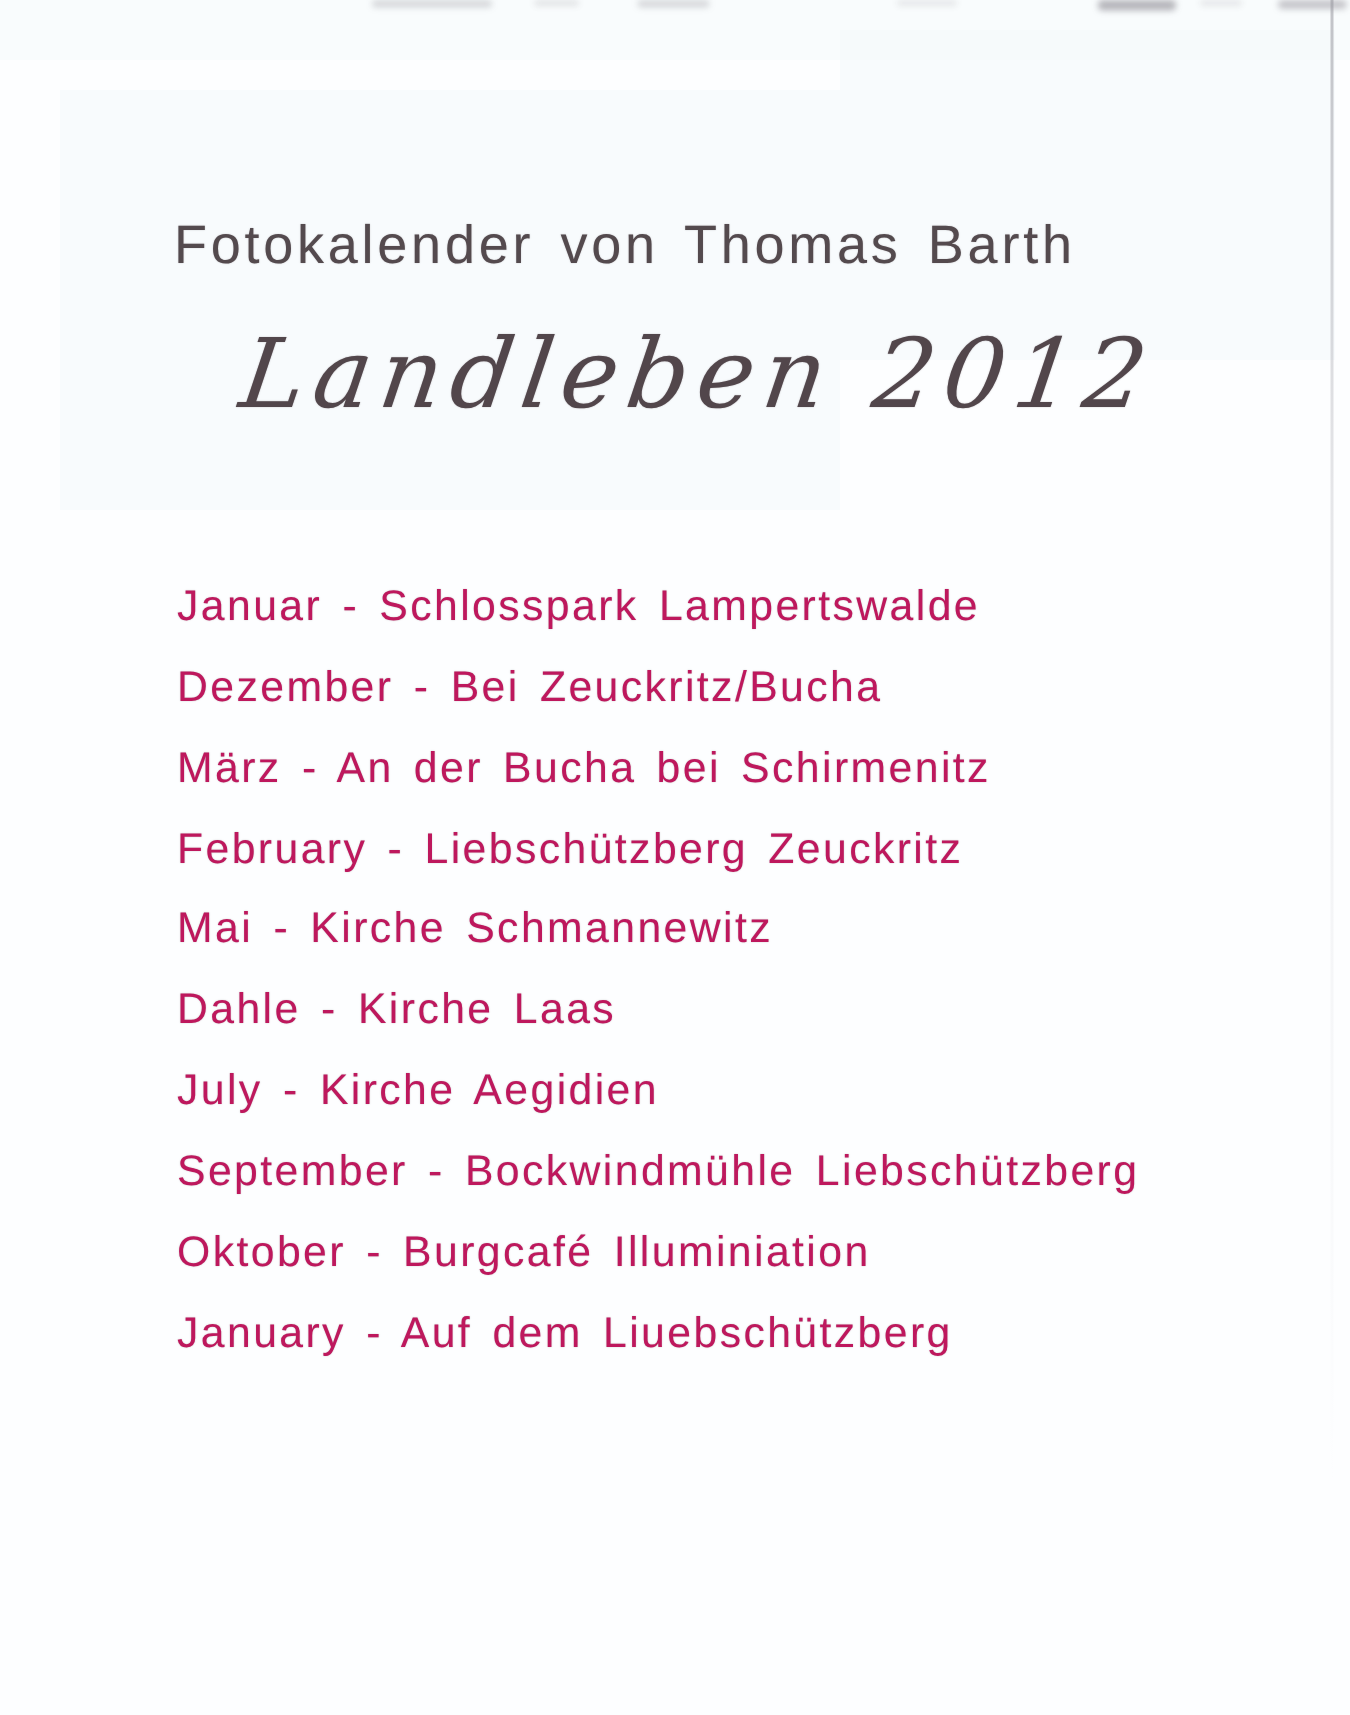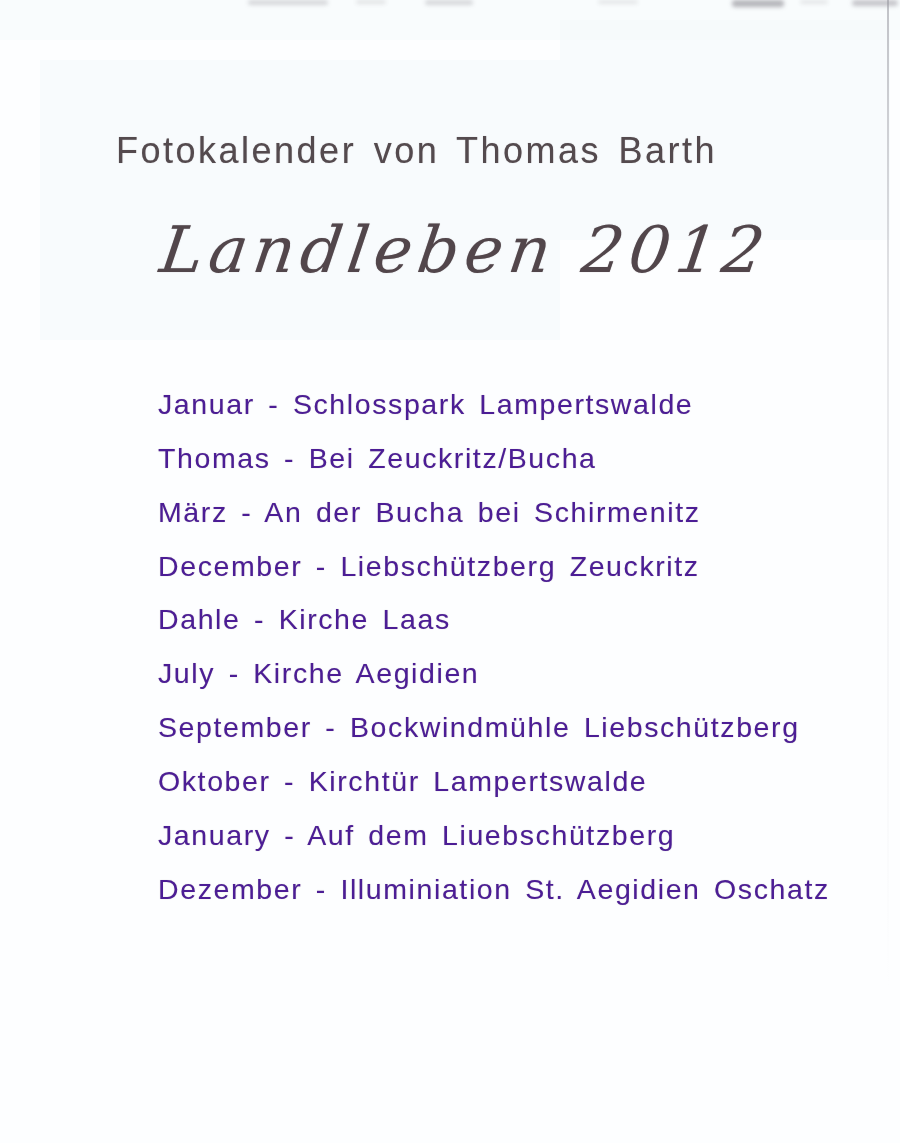--- a/index.html
+++ b/index.html
@@ -59,21 +59,21 @@
       rgba(148, 148, 156, 0.55) 0%,
       rgba(168, 168, 176, 0.28) 30%,
       rgba(188, 188, 196, 0.14) 55%,
       rgba(200, 200, 206, 0.0) 90%
     );
     pointer-events: none;
   }
   .header-line {
     position: absolute;
     left: 116px;
-    top: 130px;
+    top: 142px;
     font-size: 36px;
     font-weight: 300;
     letter-spacing: 2.5px;
     word-spacing: 5px;
     color: #544a4e;
     white-space: nowrap;
     text-shadow: 0 0 1px rgba(84, 74, 78, 0.35);
   }
   .script-title {
     position: absolute;
@@ -91,24 +91,23 @@
   }
   .entries {
     position: absolute;
     left: 118px;
     top: 378px;
     line-height: 53.85px;
     font-size: 28.5px;
     font-weight: 300;
     letter-spacing: 1.6px;
     word-spacing: 4px;
-    color: #4c1d95;
+    color: #be185d;
     white-space: nowrap;
     text-shadow: 0 0 1px rgba(86, 73, 77, 0.35);
-    margin-left: 40px;
   }
   .entry { display: block; }
 </style>
 </head>
 <body>
 
 <div class="page">
 
   <div class="tint t1"></div>
   <div class="tint t2"></div>
@@ -123,24 +122,24 @@
   <div class="smudge s7"></div>
 
   <div class="edge-line"></div>
 
   <div class="header-line">Fotokalender von Thomas Barth</div>
 
   <div class="script-title">Landleben 2012</div>
 
   <div class="entries">
     <div class="entry"><span>Januar</span> <span>-</span> <span>Schlosspark Lampertswalde</span></div>
-    <div class="entry"><span>Thomas</span> <span>-</span> <span>Bei Zeuckritz/Bucha</span></div>
+    <div class="entry"><span>Dezember</span> <span>-</span> <span>Bei Zeuckritz/Bucha</span></div>
     <div class="entry"><span>März</span> <span>-</span> <span>An der Bucha bei Schirmenitz</span></div>
-    <div class="entry"><span>December</span> <span>-</span> <span>Liebschützberg Zeuckritz</span></div>
+    <div class="entry"><span>February</span> <span>-</span> <span>Liebschützberg Zeuckritz</span></div>
+    <div class="entry"><span>Mai</span> <span>-</span> <span>Kirche Schmannewitz</span></div>
     <div class="entry"><span>Dahle</span> <span>-</span> <span>Kirche Laas</span></div>
     <div class="entry"><span>July</span> <span>-</span> <span>Kirche Aegidien</span></div>
     <div class="entry"><span>September</span> <span>-</span> <span>Bockwindmühle Liebschützberg</span></div>
-    <div class="entry"><span>Oktober</span> <span>-</span> <span>Kirchtür Lampertswalde</span></div>
+    <div class="entry"><span>Oktober</span> <span>-</span> <span>Burgcafé Illuminiation</span></div>
     <div class="entry"><span>January</span> <span>-</span> <span>Auf dem Liuebschützberg</span></div>
-    <div class="entry"><span>Dezember</span> <span>-</span> <span>Illuminiation St. Aegidien Oschatz</span></div>
   </div>
 
 </div>
 
 </body></html>

